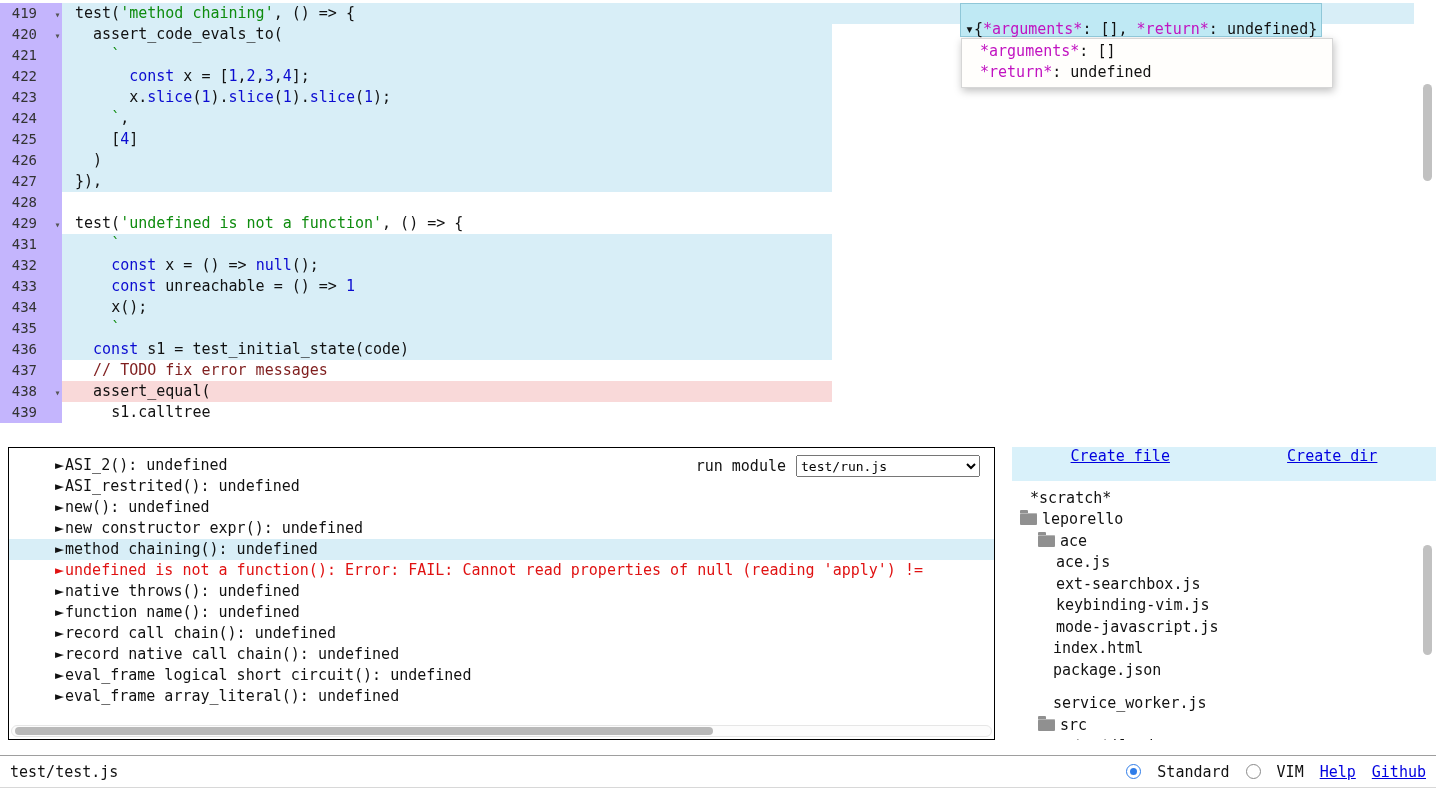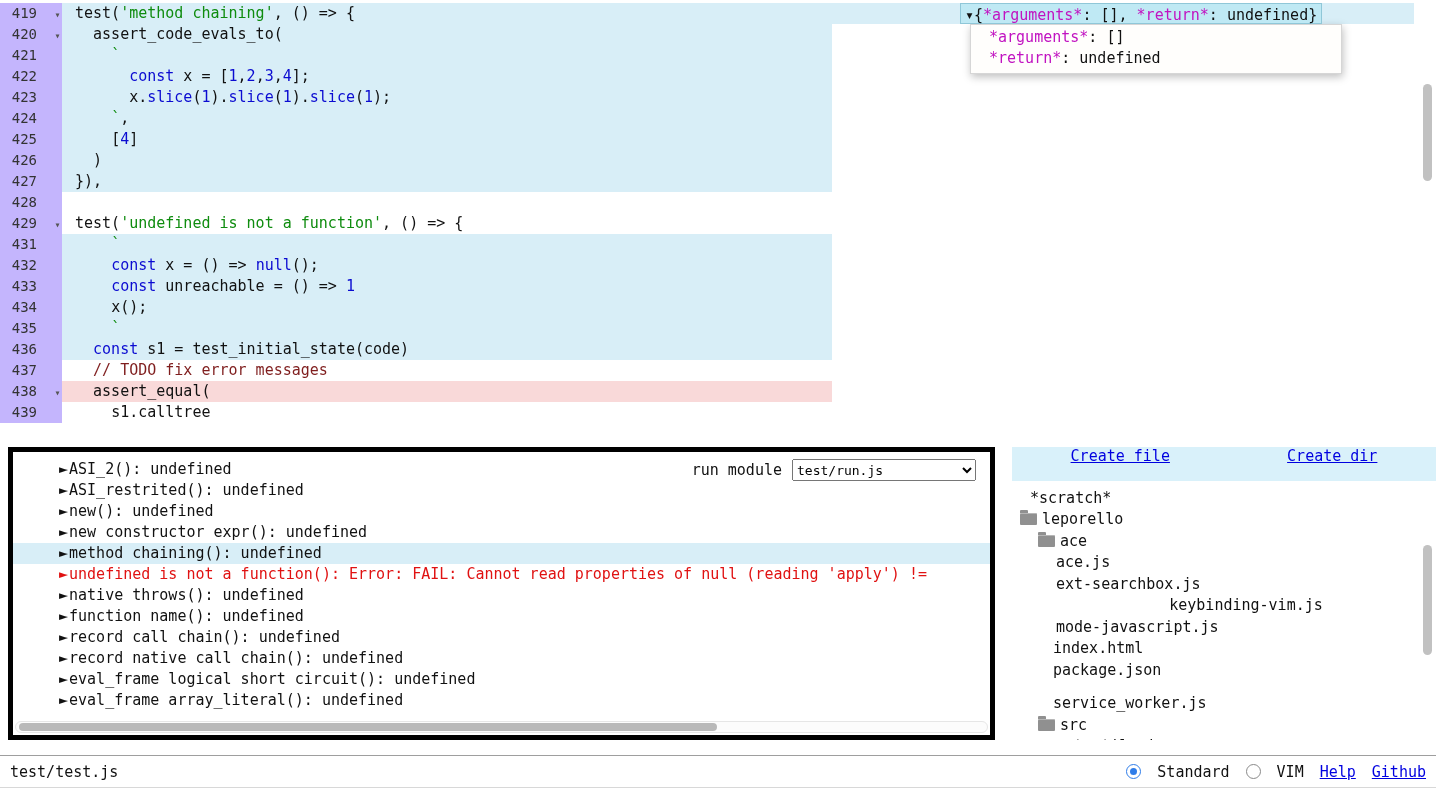--- a/index.html
+++ b/index.html
@@ -20,30 +20,30 @@
   .tok-d{color:#111}
   .tok-k{color:#0b0bd1}
   .tok-n{color:#0b0bd1}
   .tok-f{color:#0b0bd1}
   .tok-s{color:#0f8c0f}
   .tok-c{color:#7f1d1d}
   .tok-m{color:#c113c1}
 
   
   #eval-tooltip{position:absolute;left:960px;top:3px;z-index:10}
-  .tt-header{display:inline-block;background:#bfe9f4;border:1px solid #8fc7d8;padding:2px 4px;height:21px;line-height:19px;white-space:pre}
+  .tt-header{display:inline-block;background:#bfe9f4;border:1px solid #8fc7d8;padding:16px 4px;height:21px;line-height:19px;white-space:pre}
   .tt-box{background:#fffefc;border:1px solid #d6d6d6;box-shadow:1px 3px 8px rgba(0,0,0,.25);
-          margin-left:10px;width:372px;padding:2px 10px 4px 18px}
+          margin-left:1px;width:372px;padding:2px 10px 4px 18px}
   .tt-row{height:21px;line-height:21px;white-space:pre}
 
   .v-scroll{position:absolute;width:9px;background:#c1c1c1;border-radius:5px}
   #ed-scroll{right:4px;top:84px;height:97px}
 
   
-  #results{position:absolute;left:8px;top:447px;width:987px;height:293px;border:5px solid #000000;background:#fff;overflow:hidden}
+  #results{position:absolute;left:8px;top:447px;width:987px;height:293px;border:1px solid #000000;background:#fff;overflow:hidden}
   .res-rows{padding-top:7px}
   .res-row{height:21px;line-height:21px;white-space:pre;padding-left:46px}
   .res-row.selected{background:#d8eef7}
   .res-row.error{color:#e01212}
   .expander{margin-right:1px}
   #run-module{position:absolute;top:7px;right:14px;display:flex;align-items:center;gap:10px;background:transparent}
   #run-module select{font-family:inherit;font-size:13px;width:184px;height:22px}
   .h-scroll{position:absolute;left:2px;right:2px;bottom:2px;height:12px;background:#fcfcfc;border:1px solid #e6e6e6;border-radius:7px}
   .h-thumb{position:absolute;left:3px;top:1px;height:8px;width:698px;background:#b9b9b9;border-radius:4px}
 
@@ -193,21 +193,21 @@
   <div id="files-header">
     <a>Create file</a>
     <a>Create dir</a>
   </div>
   <div class="tree">
       <div class="tree-row" style="padding-left: 18px;"><span>*scratch*</span></div>
       <div class="tree-row" style="padding-left: 8px;"><span class="folder-ic"></span><span>leporello</span></div>
       <div class="tree-row" style="padding-left: 26px;"><span class="folder-ic"></span><span>ace</span></div>
       <div class="tree-row" style="padding-left: 44px;"><span>ace.js</span></div>
       <div class="tree-row" style="padding-left: 44px;"><span>ext-searchbox.js</span></div>
-      <div class="tree-row" style="padding-left: 44px; justify-content: center;"><span>keybinding-vim.js</span></div>
+      <div class="tree-row" style="padding-left: 44px;"><span>keybinding-vim.js</span></div>
       <div class="tree-row" style="padding-left: 44px;"><span>mode-javascript.js</span></div>
       <div class="tree-row" style="padding-left: 41px;"><span>index.html</span></div>
       <div class="tree-row" style="padding-left: 41px;"><span>package.json</span></div>
       <div class="tree-row" style="padding-left: 41px; margin-top: 12px;"><span>service_worker.js</span></div>
       <div class="tree-row" style="padding-left: 26px;"><span class="folder-ic"></span><span>src</span></div>
       <div class="tree-row" style="padding-left: 44px;"><span>ast_utils.js</span></div>
     </div>
   <div class="v-scroll" id="fp-scroll"></div>
 </div>
 

